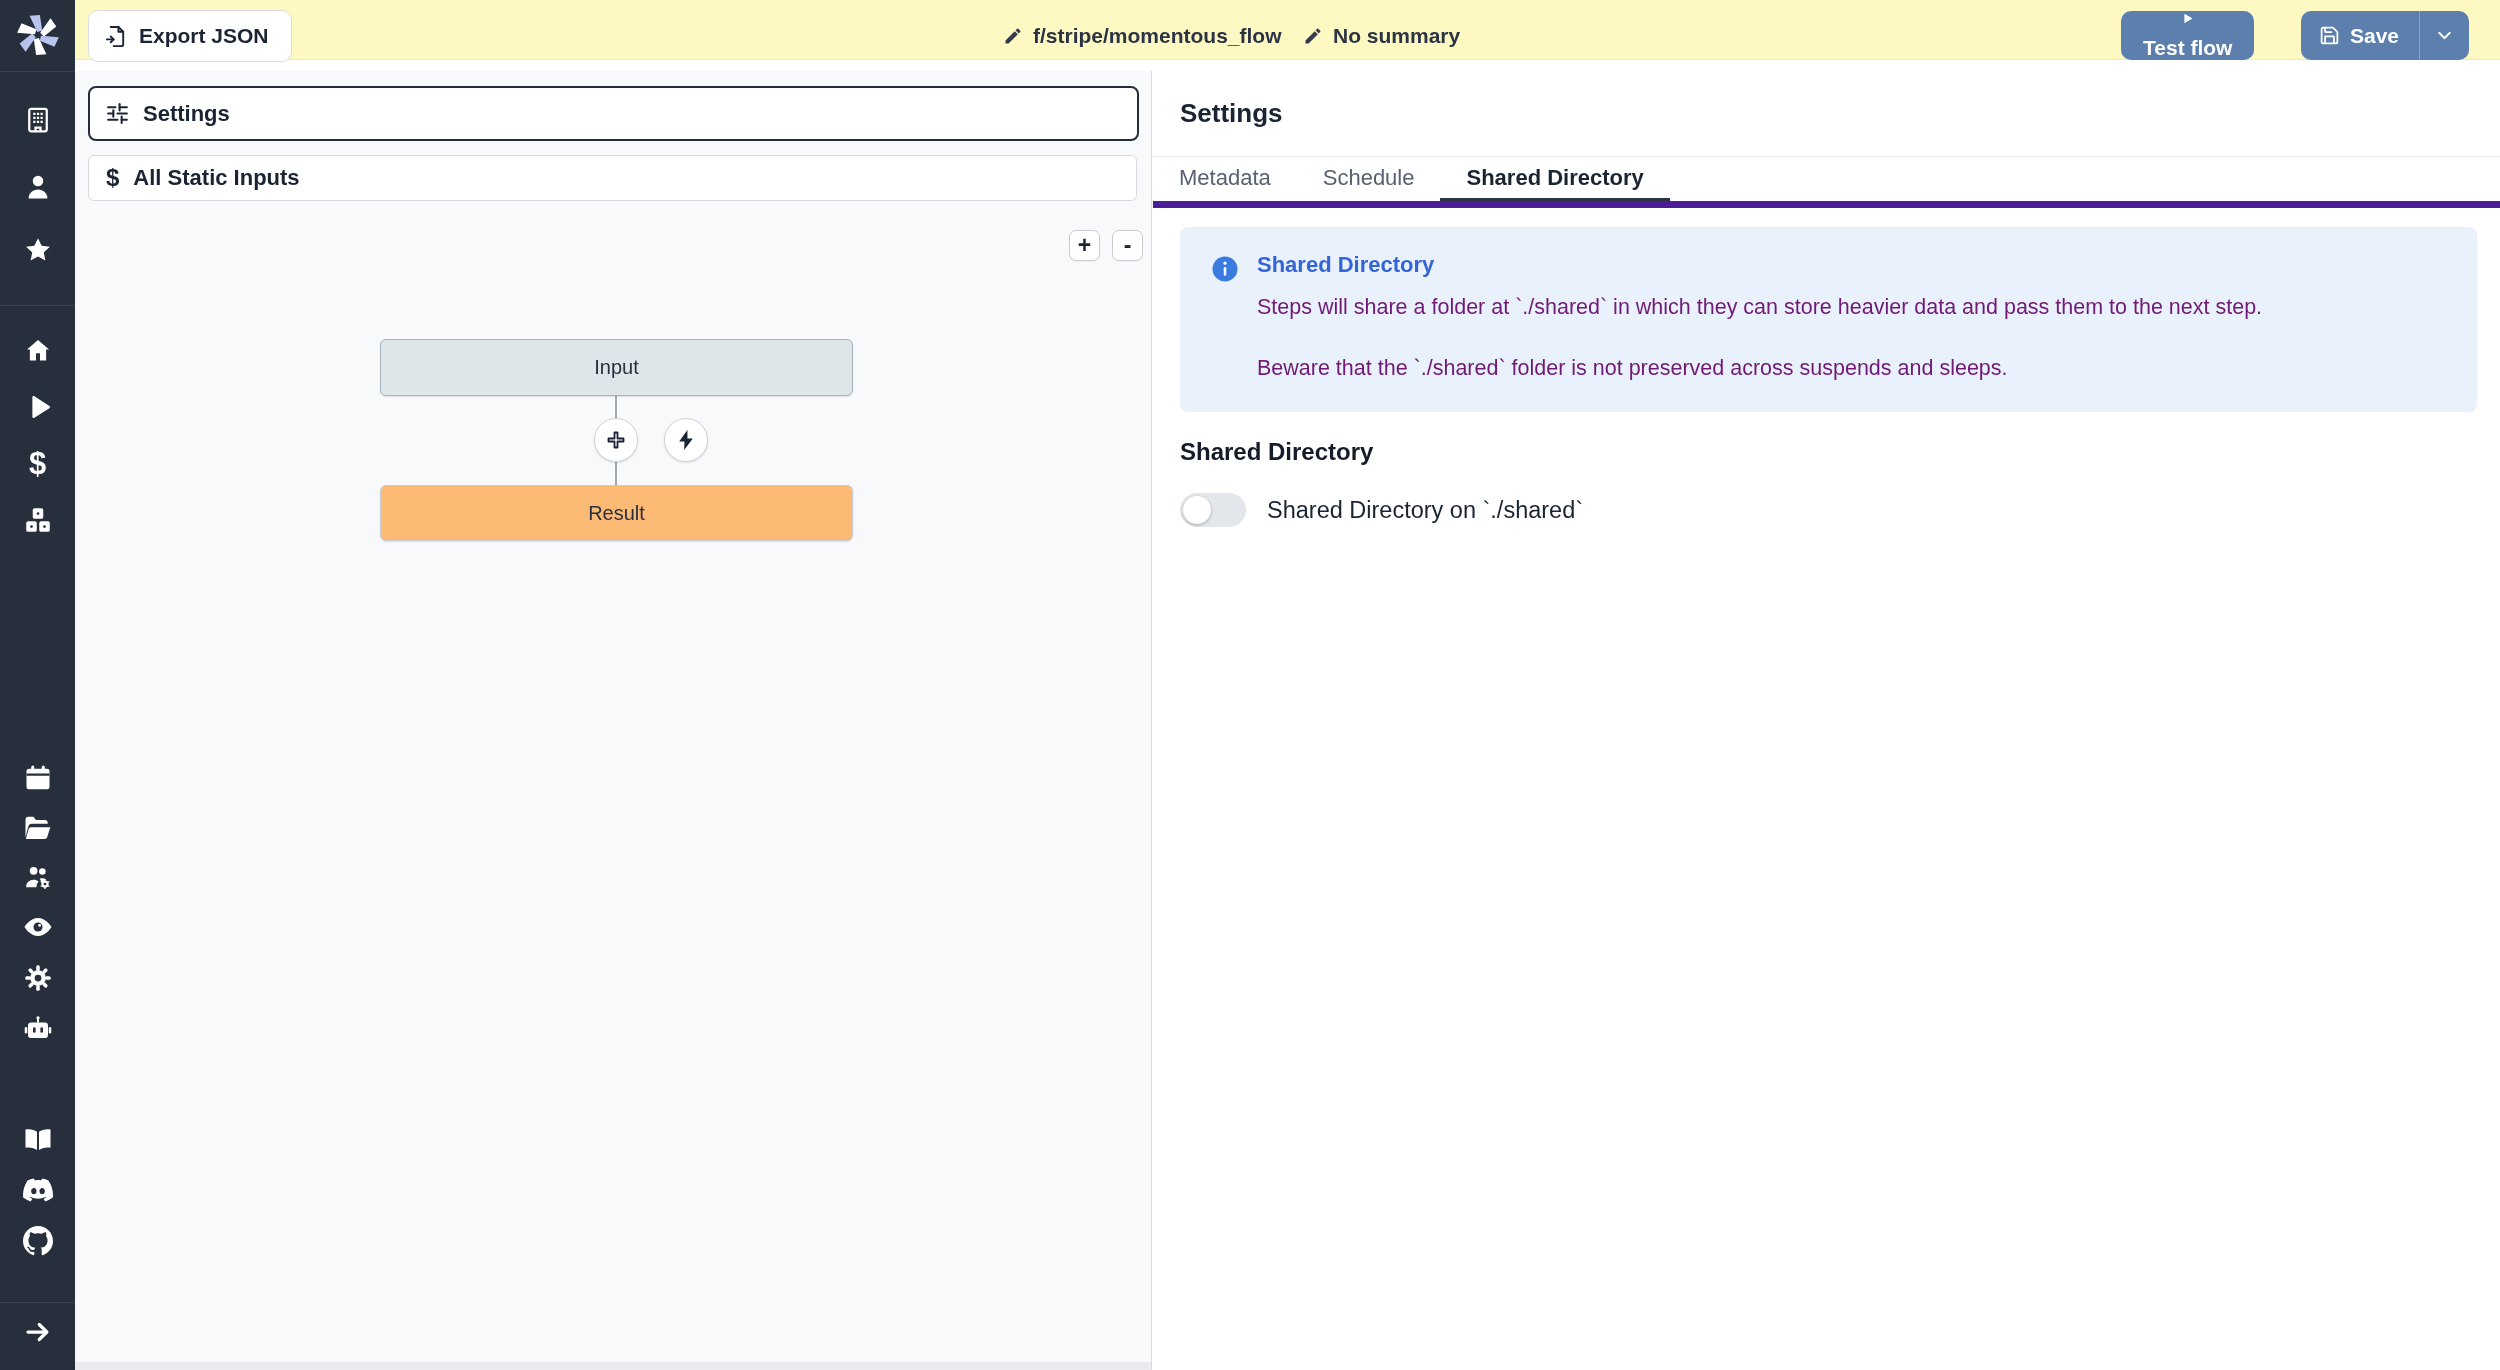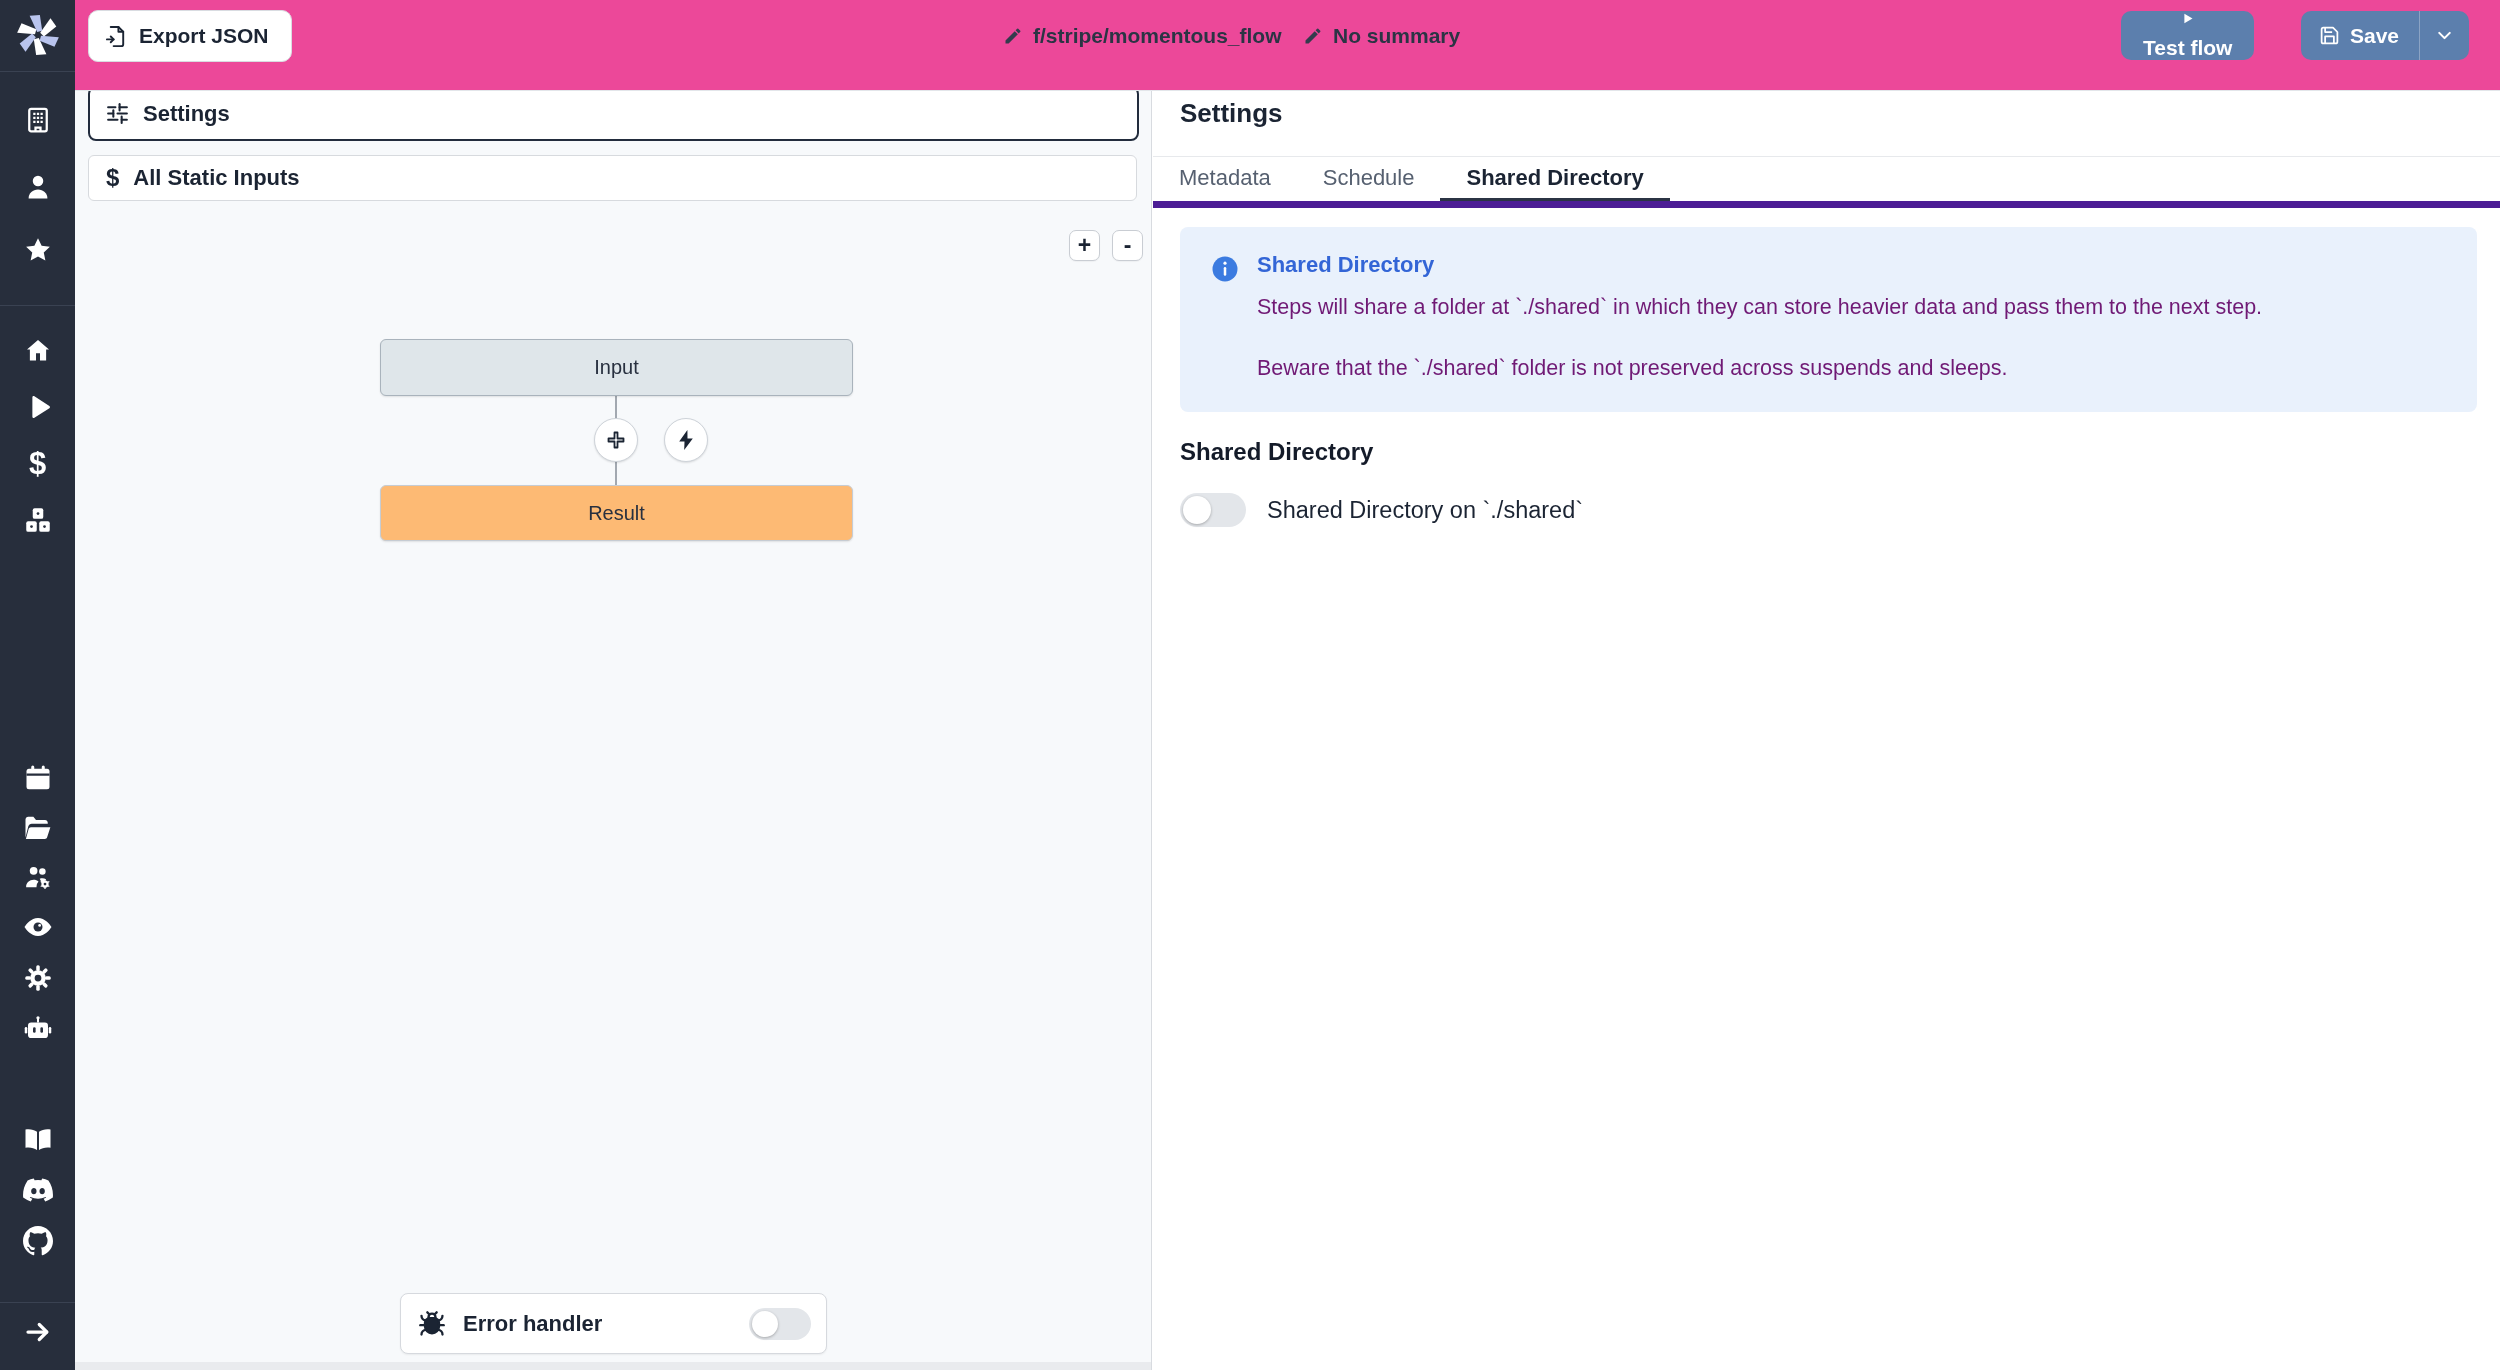--- a/index.html
+++ b/index.html
@@ -7,21 +7,21 @@
   body { position:relative; font-family:"Liberation Sans",sans-serif; background:#ffffff; overflow:hidden; color:#1b2433; }
 
   
   #sidebar { position:absolute; left:0; top:0; width:75px; height:1370px; background:#272e3c; z-index:5; }
   .sicon { position:absolute; left:50%; transform:translate(-50%,-50%); width:30px; height:30px; display:flex; align-items:center; justify-content:center; cursor:pointer; }
   .sicon svg { width:100%; height:100%; display:block; }
   .sdivider { position:absolute; left:0; width:75px; height:1px; background:#3a4252; }
   .sdollar { color:#fff; font-size:31px; font-weight:700; }
 
   
-  #topbar { position:absolute; left:75px; top:0; width:2425px; height:91px; background:#ec4899; border-bottom:1px solid #e3e6ea; z-index:4; }
+  #topbar { position:absolute; left:75px; top:0; width:2425px; height:60px; background:#fef9c3; border-bottom:1px solid #e3e6ea; z-index:4; }
   #export-btn { position:absolute; left:13px; top:10px; height:52px; padding:0 22px 0 16px; background:#fff; border:1px solid #d9dce1; border-radius:10px; display:flex; align-items:center; gap:11px; font-size:21px; font-weight:700; color:#1b2433; cursor:pointer; }
   #export-btn svg { width:23px; height:23px; }
   .tb-path { position:absolute; top:0; height:71px; display:flex; align-items:center; gap:10px; font-size:21px; font-weight:700; color:#2b3444; cursor:pointer; white-space:nowrap; }
   .tb-path svg { width:20px; height:20px; }
   #path-group { left:928px; }
   #summary-group { left:1228px; }
   .blue-btn { position:absolute; top:11px; height:49px; background:#5c7fad; border:none; border-radius:10px; color:#fff; font-size:21px; font-weight:700; display:flex; align-items:center; cursor:pointer; font-family:inherit; }
   #test-flow-btn { left:2046px; padding:0 22px; gap:10px;flex-direction:column; }
   #save-split { left:2226px; padding:0; }
   #save-main { display:flex; align-items:center; gap:10px; padding:0 20px 0 18px; height:100%; cursor:pointer; }
@@ -331,38 +331,20 @@
   </div>
   <div class="mini-circle" id="bolt-circle">
     <svg viewBox="0 0 24 24" fill="#1b2433">
         <path d="M13.4 2 5.2 13.4h5.3L10.2 22l8.6-11.6h-5.3L13.4 2z"></path>
       </svg>
   </div>
   <div class="node" id="node-result">
       <span>Result</span>
     </div>
 
-  <div id="error-handler">
-    <svg class="bug" viewBox="0 0 24 24" fill="none" stroke="#1b2433" stroke-width="2" stroke-linecap="round">
-        <path d="m8 2 1.88 1.88"></path>
-        <path d="M14.12 3.88 16 2"></path>
-        <path d="M9 7.13v-1a3 3 0 1 1 6 0v1"></path>
-        <path d="M12 20c-3.3 0-6-2.7-6-6v-3a4 4 0 0 1 4-4h4a4 4 0 0 1 4 4v3c0 3.3-2.7 6-6 6z" fill="#1b2433"></path>
-        <path d="M6.53 9C4.6 8.8 3 7.1 3 5"></path>
-        <path d="M6 13H2"></path>
-        <path d="M3 21c0-2.1 1.7-3.9 3.8-4"></path>
-        <path d="M20.97 5c0 2.1-1.6 3.8-3.5 4"></path>
-        <path d="M22 13h-4"></path>
-        <path d="M17.2 17c2.1.1 3.8 1.9 3.8 4"></path>
-      </svg>
-    <span class="lbl">Error handler</span>
-    <div class="toggle" id="eh-toggle">
-        <div class="knob"></div>
-      </div>
-  </div>
   <div id="canvas-bottom-strip"></div>
 </div>
 
 <div id="rpanel">
   <div id="rp-heading">Settings</div>
   <div id="rp-tabs">
     <div class="rp-tab">Metadata</div>
     <div class="rp-tab">Schedule</div>
     <div class="rp-tab active">Shared Directory</div>
   </div>

